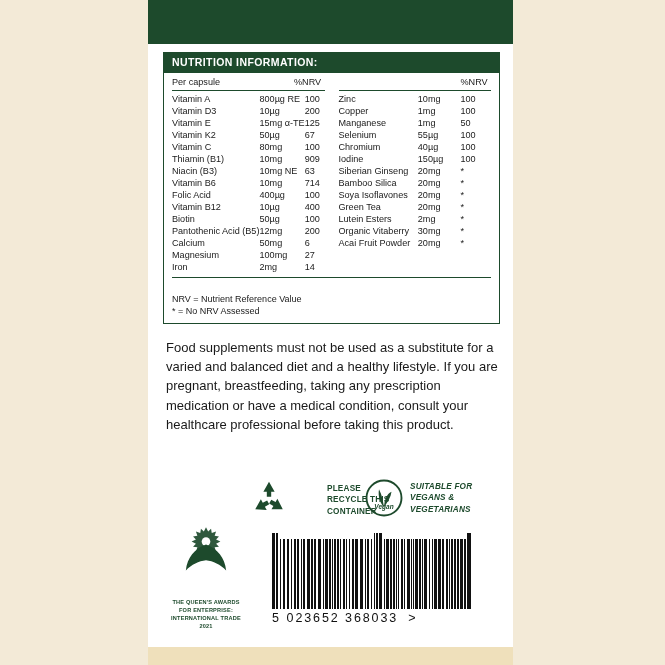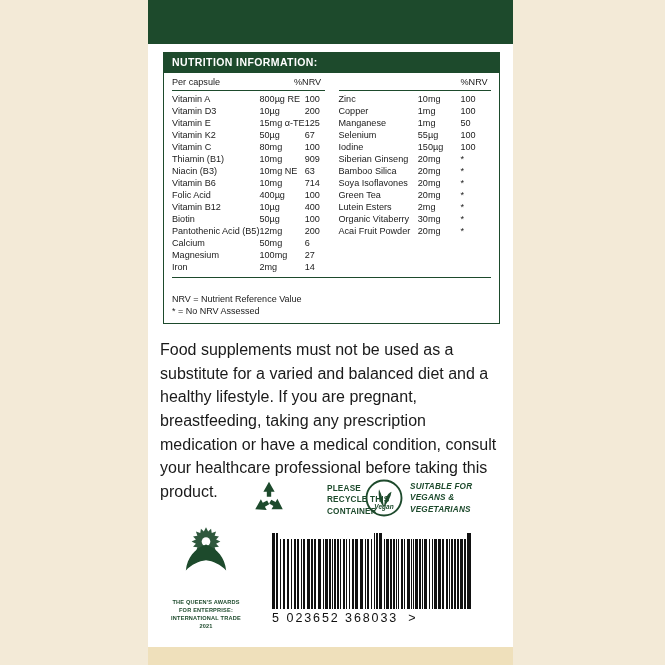--- a/index.html
+++ b/index.html
@@ -113,24 +113,24 @@
     border-top: 0.8px solid #1d4a2c;
     margin-top: 3px;
     padding-top: 15px;
     font-size: 9px;
     color: #1a1a1a;
     line-height: 1.35;
   }
 
   .advisory {
     position: absolute;
-    left: 160px;
+    left: 166px;
     top: 338px;
     width: 340px;
-    font-size: 16px;
+    font-size: 13px;
     line-height: 1.48;
     color: #1a1a1a;
   }
 
   
   .icons-row {
     position: absolute;
     left: 249px;
     top: 478px;
     width: 250px;
@@ -328,20 +328,25 @@
                   <td class="nrv">100</td>
                 </tr>
                 <tr>
                   <td class="nm">Manganese</td>
                   <td class="am">1mg</td>
                   <td class="nrv">50</td>
                 </tr>
                 <tr>
                   <td class="nm">Selenium</td>
                   <td class="am">55µg</td>
+                  <td class="nrv">100</td>
+                </tr>
+                <tr>
+                  <td class="nm">Chromium</td>
+                  <td class="am">40µg</td>
                   <td class="nrv">100</td>
                 </tr>
                 <tr>
                   <td class="nm">Iodine</td>
                   <td class="am">150µg</td>
                   <td class="nrv">100</td>
                 </tr>
                 <tr>
                   <td class="nm">Siberian Ginseng</td>
                   <td class="am">20mg</td>

